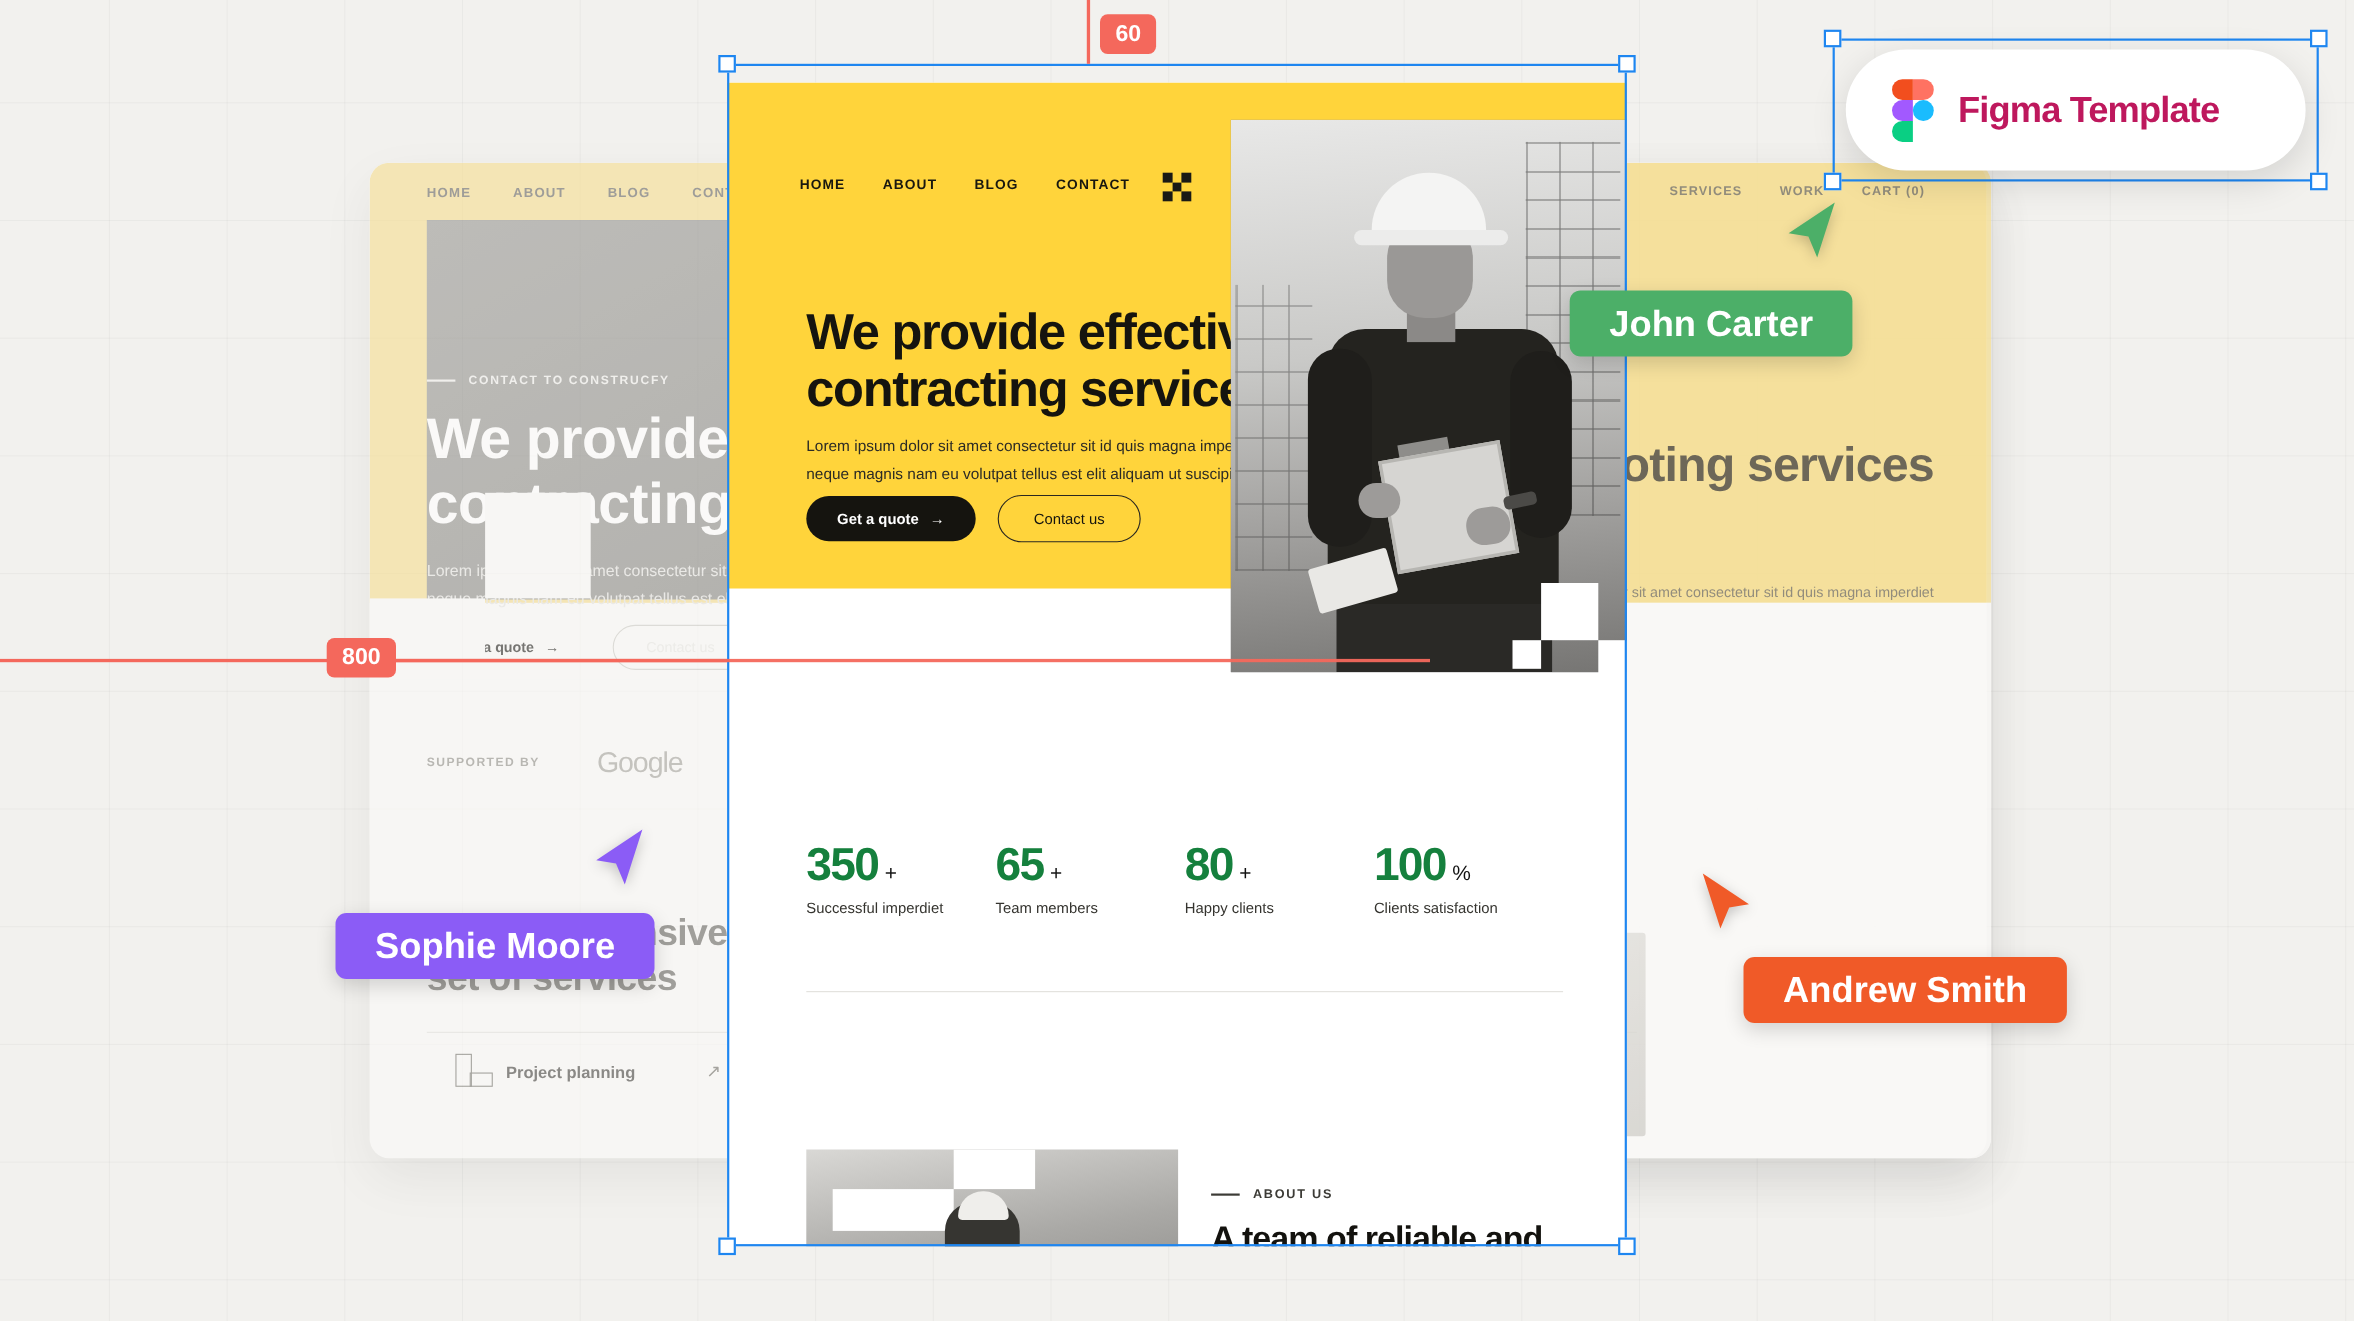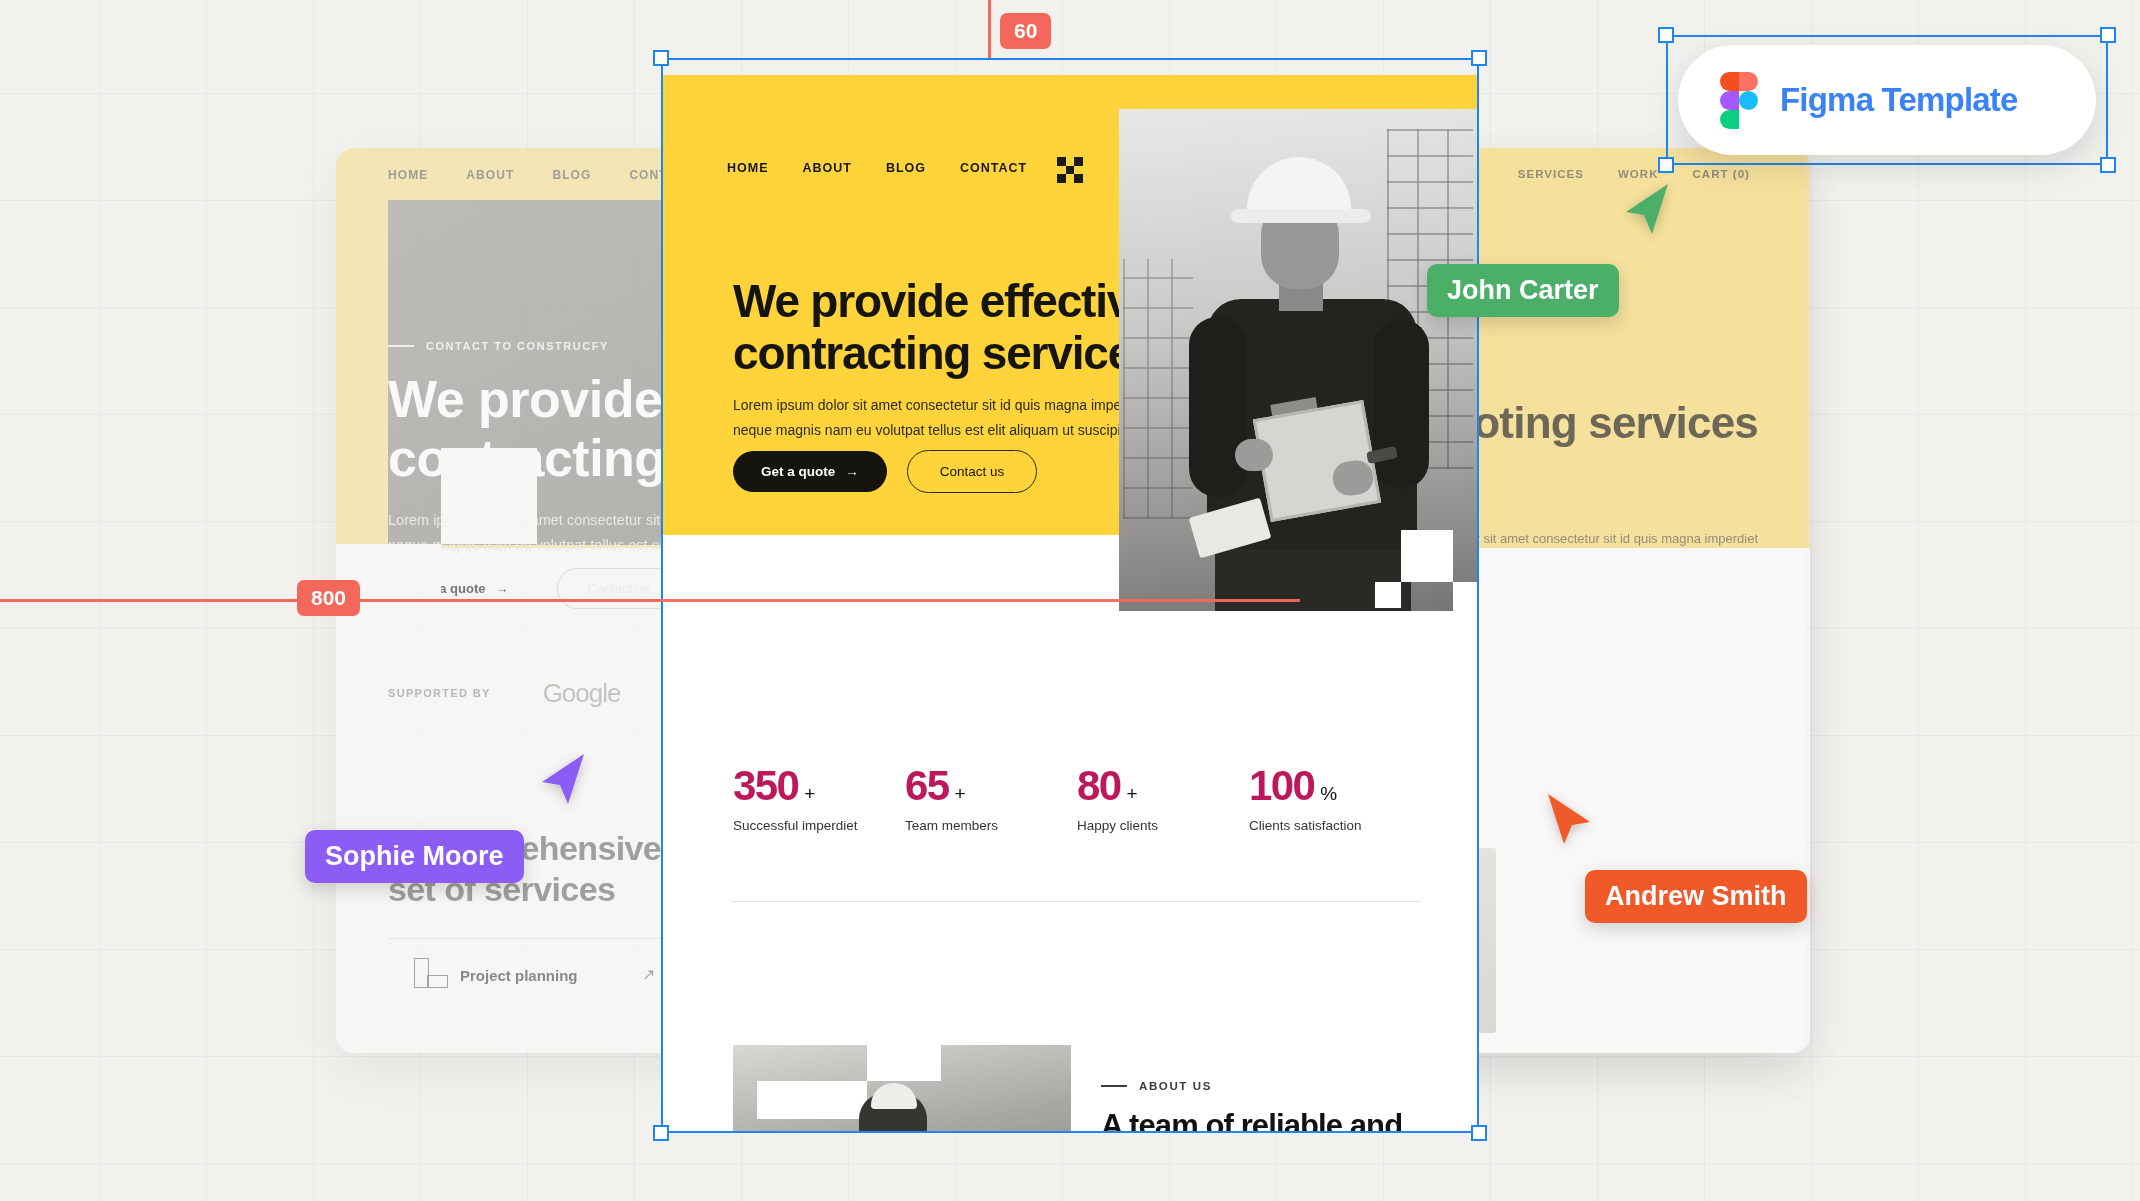--- a/index.html
+++ b/index.html
@@ -136,21 +136,21 @@
   .hp-hand2 { position:absolute; left:116px; top:330px; width:38px; height:32px; background:#9d9b99; border-radius:16px;}
   .hp-watch { position:absolute; left:248px; top:340px; width:30px; height:12px; background:#4b4a47; border-radius:4px; transform:rotate(-12deg);}
   .hp-roll { position:absolute; left:74px; top:398px; width:74px; height:42px; background:#e9e8e5; transform:rotate(-16deg); border-radius:3px;}
   .hp-legs { position:absolute; left:96px; top:420px; width:196px; height:84px; background:#2a2926;}
   
   #main-frame .chk { position:absolute; background:#fff; }
   
   #main-frame .stats { position:absolute; left:72px; top:690px; width:688px; display:flex;}
   #main-frame .stat { width:208px;}
   #main-frame .stat .num { display:flex; align-items:baseline; gap:6px;}
-  #main-frame .stat .n { font-size:42px; font-weight:700; letter-spacing:-1.6px; color:#be185d; line-height:1;}
+  #main-frame .stat .n { font-size:42px; font-weight:700; letter-spacing:-1.6px; color:#15803d; line-height:1;}
   #main-frame .stat .s { font-size:19px; font-weight:500; color:#111;}
   #main-frame .stat .lbl { margin-top:11px; font-size:13.5px; color:#35342f;}
   #main-frame .rule { position:absolute; left:72px; top:826px; width:688px; height:1px; background:#e1e0dc;}
   
   #main-frame .about-photo { position:absolute; left:72px; top:970px; width:338px; height:190px;
     background:linear-gradient(170deg,#d9d8d5 0%,#aaa9a6 45%,#7d7c79 100%); overflow:hidden;}
   .ap-w1 { position:absolute; left:24px; top:36px; width:110px; height:38px; background:#fff;}
   .ap-w2 { position:absolute; left:134px; top:0px; width:74px; height:36px; background:#fff;}
   .ap-person { position:absolute; left:126px; top:48px; width:68px; height:132px; background:#363531; border-radius:26px 26px 0 0;}
   .ap-helmet { position:absolute; left:138px; top:38px; width:46px; height:26px; background:#efeeeb; border-radius:24px 24px 4px 4px;}
@@ -170,32 +170,32 @@
   .meas-badge {
     position:absolute; background:#f4685c; color:#fff; border-radius:7px;
     font-size:21px; font-weight:600; padding:6px 14px; z-index:46;
     display:flex; align-items:center; justify-content:center;
   }
 
   
   .cursor { position:absolute; z-index:60;}
   .cursor .label {
     position:absolute; border-radius:10px; color:#fff; font-weight:700;
-    font-size:27px; padding:11px 20px; white-space:nowrap;
+    font-size:33px; padding:11px 36px; white-space:nowrap;
     box-shadow:0 6px 18px rgba(0,0,0,.16);
   }
 
   
   #figma-badge {
     position:absolute; left:1678px; top:45px; width:418px; height:110px;
     background:#fff; border-radius:55px; display:flex; align-items:center;
     gap:22px; padding-left:42px; z-index:50;
     box-shadow:0 10px 34px rgba(0,0,0,.13);
   }
-  #figma-badge .ftxt { font-size:33px; font-weight:700; color:#3b82f6; letter-spacing:-0.8px;}
+  #figma-badge .ftxt { font-size:33px; font-weight:700; color:#be185d; letter-spacing:-0.8px;}
   .figma-logo { position:relative; width:38px; height:56px; flex:0 0 auto;}
   .figma-logo span { position:absolute; display:block; width:19px; height:19px;}
 </style>
 </head>
 <body>
 
 <div id="canvas"></div>
 
 <div class="card" id="bg-left">
   <div class="bl-hero"></div>

